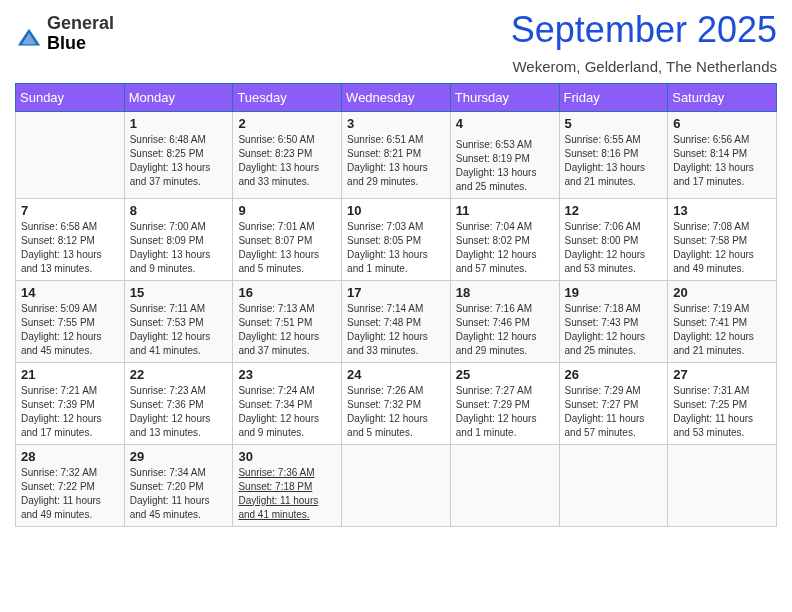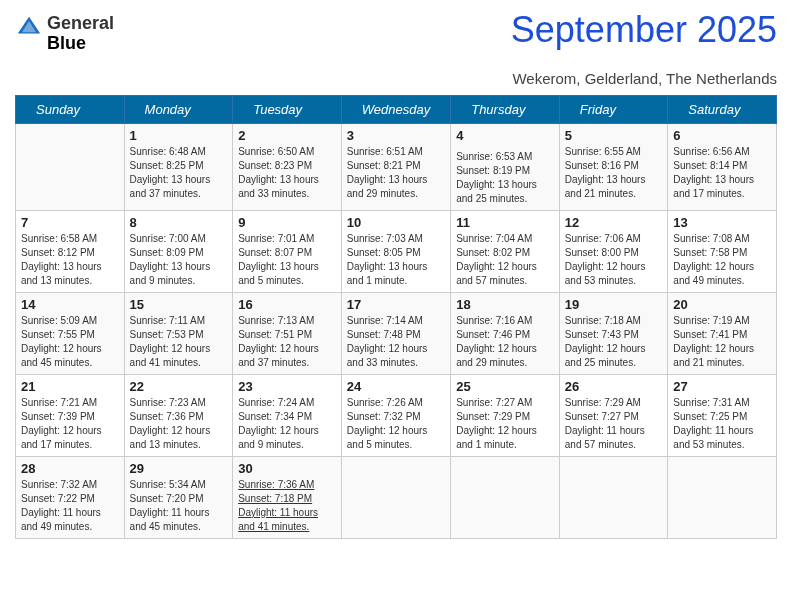--- a/index.html
+++ b/index.html
@@ -11,21 +11,21 @@
       padding: 10px 15px;
     }
     .header {
       display: flex;
       justify-content: space-between;
       align-items: flex-start;
       margin-bottom: 8px;
     }
     .logo {
       display: flex;
-      align-items: flex-start;
+      align-items: flex-end;
       gap: 4px;
       margin-top: 4px;
     }
     .logo-text {
       display: flex;
       flex-direction: column;
       line-height: 1.1;
     }
     .logo-general {
       font-size: 18px;
@@ -46,36 +46,35 @@
     }
     .month-title {
       font-size: 36px;
       font-weight: normal;
       color: #1d4ed8;
       line-height: 1.1;
     }
     .location {
       font-size: 15px;
       color: #444;
-      margin-top: 20px;
+      margin-top: 8px;
     }
     table {
       width: 100%;
       border-collapse: collapse;
       font-size: 11px;
     }
     thead tr th {
-      background-color: #0369a1;
+      background-color: #8b5cf6;
       color: #fff;
-      padding: 6px 20px;
+      padding: 6px 4px;
       text-align: left;
       font-size: 13px;
       font-weight: normal;
       border: 1px solid #2a6db9;
-      font-style: italic;
     }
     tbody tr td {
       border: 1px solid #ccc;
       vertical-align: top;
       padding: 4px 5px;
       min-height: 70px;
       height: 70px;
       width: 14.28%;
     }
     .day-num {
@@ -336,21 +335,21 @@
       <tr class="last-row">
         <td>
           <div class="day-num">28</div>
           <div class="day-info" style="white-space: pre-line;">Sunrise: 7:32 AM
 Sunset: 7:22 PM
 Daylight: 11 hours
 and 49 minutes.</div>
         </td>
         <td>
           <div class="day-num">29</div>
-          <div class="day-info" style="white-space: pre-line;">Sunrise: 5:34 AM
+          <div class="day-info" style="white-space: pre-line;">Sunrise: 7:34 AM
 Sunset: 7:20 PM
 Daylight: 11 hours
 and 45 minutes.</div>
         </td>
         <td>
           <div class="day-num">30</div>
           <div class="day-info" style="white-space: pre-line; text-decoration: underline;">Sunrise: 7:36 AM
 Sunset: 7:18 PM
 Daylight: 11 hours
 and 41 minutes.</div>

